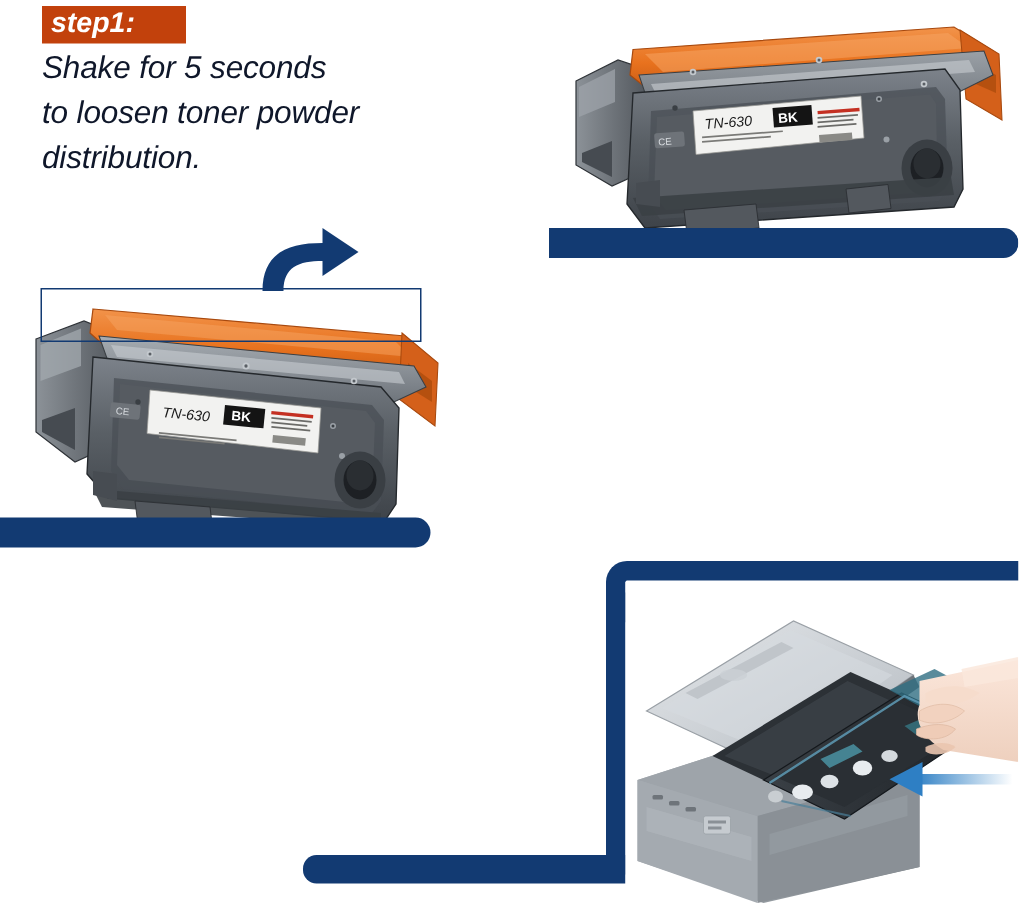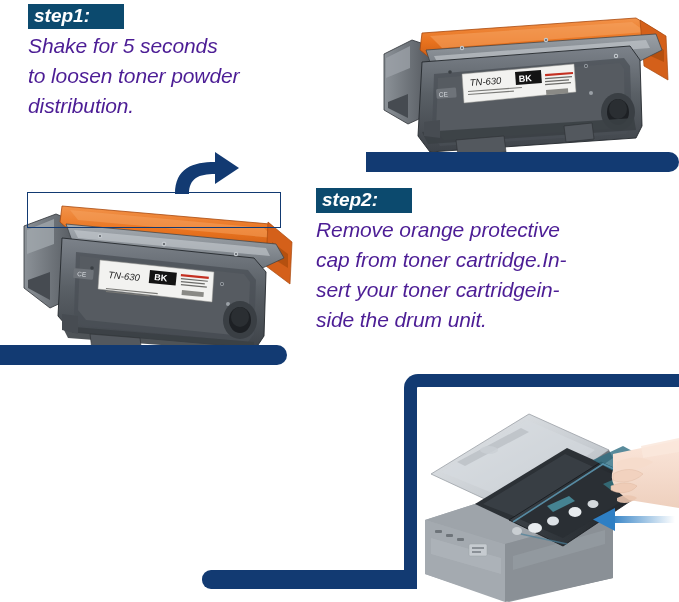--- a/index.html
+++ b/index.html
@@ -5,27 +5,27 @@
   html,body{margin:0;padding:0;background:#ffffff;}
   body{
     width:679px;height:602px;position:relative;overflow:hidden;
     font-family:"Liberation Sans","DejaVu Sans",sans-serif;
     background:#ffffff;
   }
   .stage{position:absolute;left:0;top:0;width:679px;height:602px;overflow:hidden;background:#fff;}
 
   
   .step-badge{
-    display:inline-block;background:#0c4a6e;color:#ffffff;
+    display:inline-block;background:#c2410c;color:#ffffff;
     font-style:italic;font-weight:bold;font-size:19px;
     line-height:22px;padding:1px 34px 2px 6px;letter-spacing:0px;
     white-space:nowrap;
   }
   .step-body{
-    color:#4c1d95;font-style:italic;font-size:21px;line-height:30px;
+    color:#0f172a;font-style:italic;font-size:21px;line-height:30px;
     font-weight:normal;letter-spacing:-0.1px;white-space:pre-line;
     margin-top:2px;
   }
   .step-block{position:absolute;}
 
   
   .bar{position:absolute;background:#123A72;}
   .bar.r-left{border-radius:0 11px 11px 0;}
 
   
@@ -227,27 +227,20 @@
 
       <path d="M44 134 L236 150 L236 160 L50 146 Z" fill="#3B4045" opacity="0.9"></path>
       <path d="M72 142 L122 146 L124 162 L74 158 Z" fill="#53585E" stroke="#2B2F33" stroke-width="0.6"></path>
       <path d="M168 154 L198 157 L198 172 L170 168 Z" fill="#53585E" stroke="#2B2F33" stroke-width="0.6"></path>
       <path d="M44 122 L60 124 L60 142 L44 138 Z" fill="#474C52"></path>
     </svg>
   </div>
 
   <div class="cap-highlight" style="left:27px;top:192px;width:252px;height:34px;"></div>
 
-  <div class="step-block" style="left:316px;top:188px;width:350px;">
-    <div class="step-badge">step2:</div>
-    <div class="step-body">Remove orange protective
-cap from toner cartridge.In-
-sert your toner cartridgein-
-side the drum unit.</div>
-  </div>
 
   <div class="bar r-left" style="left:-8px;top:345px;width:295px;height:20px;border-radius:0 11px 11px 0;"></div>
 
   <div class="step-block" style="left:30px;top:394px;width:350px;">
   </div>
 
   <div class="frame-corner" style="left:404px;top:374px;width:272px;height:28px;"></div>
   <div class="frame-v" style="left:404px;top:395px;width:13px;height:188px;"></div>
   <div class="bar bottom-stub" style="left:202px;top:570px;width:215px;height:19px;"></div>
 

